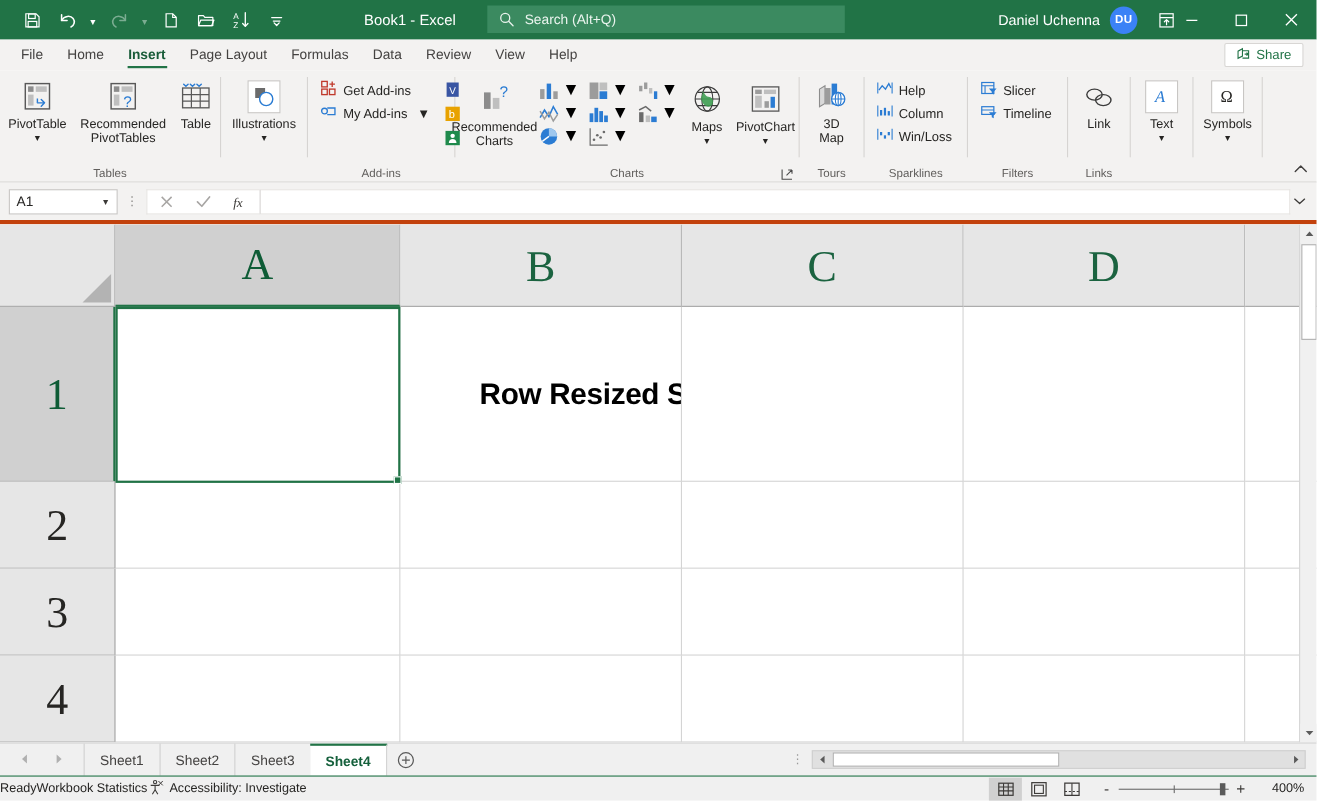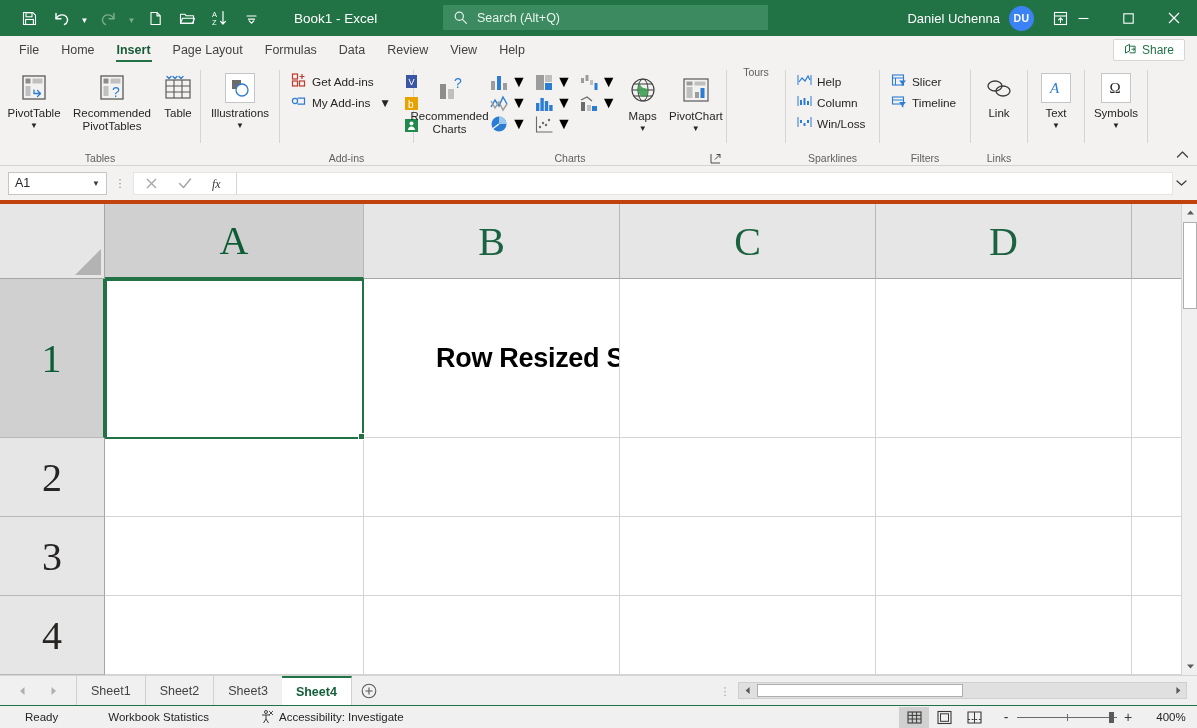--- a/index.html
+++ b/index.html
@@ -24,21 +24,21 @@
   }
   .qat-btn svg { display: block; }
   .qat-caret {
     width: 13px; height: 26px; display: flex; align-items: flex-end; justify-content: center;
     color: #ffffff; padding-bottom: 6px;
   }
   .qat-caret.dim { color: #7bac91; }
   .qat-btn.dim { color: #7bac91; }
   .caret-glyph { font-size: 8px; line-height: 8px; }
   .app-title {
-    color: #ffffff; font-size: 13.5px; margin-left: 28px;
+    color: #ffffff; font-size: 13.5px; margin-left: 65px;
     white-space: nowrap;
   }
   .search-wrap {
     position: absolute; left: 443px; top: 5px; width: 325px; height: 25px;
     background: #3b8a60; display: flex; align-items: center; padding-left: 10px;
     gap: 9px;
   }
   .search-wrap .s-icon { color: #e8f2ec; display: flex; }
   .search-text { color: #eaf4ee; font-size: 12.5px; }
   .account {
@@ -233,21 +233,21 @@
   }
   .hs-btn { width: 17px; height: 15px; display: flex; align-items: center; justify-content: center; }
   .hs-thumb { position: absolute; left: 18px; top: 1px; width: 206px; height: 13px; background: #ffffff; border: 1px solid #aeaeae; }
 
   
   .statusbar {
     position: absolute; top: 705px; left: 0; width: 1197px; height: 23px;
     background: #f0f0f0; border-top: 1px solid #217346;
     display: flex; align-items: center; font-size: 11.5px; color: #262523;
   }
-  .sb-item { padding: 0 25px; display: flex; align-items: center; gap: 5px; white-space: nowrap; }
+  .sb-item { padding: 0 0; display: flex; align-items: center; gap: 5px; white-space: nowrap; }
   .sb-right { margin-left: auto; display: flex; align-items: center; }
   .viewbtn { width: 30px; height: 21px; display: flex; align-items: center; justify-content: center; }
   .viewbtn.active { background: #d0d0d0; }
   .zoomslider { display: flex; align-items: center; gap: 0; padding: 0 6px; }
   .zs-minus, .zs-plus { width: 22px; text-align: center; font-size: 14px; color: #3c3a38; }
   .zs-track { width: 100px; height: 1px; background: #6b6b6b; position: relative; }
   .zs-mid { position: absolute; left: 50px; top: -3px; width: 1px; height: 7px; background: #6b6b6b; }
   .zs-thumb { position: absolute; left: 92px; top: -5px; width: 5px; height: 11px; background: #5a5a5a; }
   .zoomval { width: 52px; text-align: center; font-size: 11.5px; }
 </style>
@@ -612,20 +612,36 @@
     <div class="dialog-launcher">
       <svg width="11" height="11" viewBox="0 0 11 11">
           <path d="M1 1v9h9" fill="none" stroke="#4a4a4a" stroke-width="1"></path>
           <path d="M10 1.5L5 6.5M10 1.5h-3.5M10 1.5v3.5" fill="none" stroke="#4a4a4a" stroke-width="1"></path>
         </svg>
     </div>
   </div>
   <div class="rsep"></div>
 
   <div class="rgroup" style="width:58px">
+    <div class="rgroup-body" style="justify-content:center">
+      <div class="big-btn">
+        <span class="ico">
+          <svg width="34" height="30" viewBox="0 0 34 30">
+              <path d="M6 8l5-3v16l-5 3z" fill="#d9d9d9" stroke="#8c8c8c" stroke-width="1"></path>
+              <rect x="11" y="7" width="5" height="15" fill="#9c9c9c"></rect>
+              <rect x="17" y="3" width="5" height="19" fill="#2b7cd3"></rect>
+              <circle cx="23" cy="17" r="6" fill="#ffffff" stroke="#2b7cd3" stroke-width="1.2"></circle>
+              <path d="M17 17h12M23 11v12" stroke="#2b7cd3" stroke-width="1"></path>
+              <ellipse cx="23" cy="17" rx="2.6" ry="6" fill="none" stroke="#2b7cd3" stroke-width="1"></ellipse>
+            </svg>
+        </span>
+        <span class="lbl">3D
+Map</span>
+      </div>
+    </div>
     <div class="rgroup-label">Tours</div>
   </div>
   <div class="rsep"></div>
 
   <div class="rgroup" style="width:93px">
     <div class="rgroup-body">
       <div class="smallcol" style="padding-left:6px">
         <div class="small-btn">
           <span>
             <svg width="15" height="14" viewBox="0 0 15 14">

